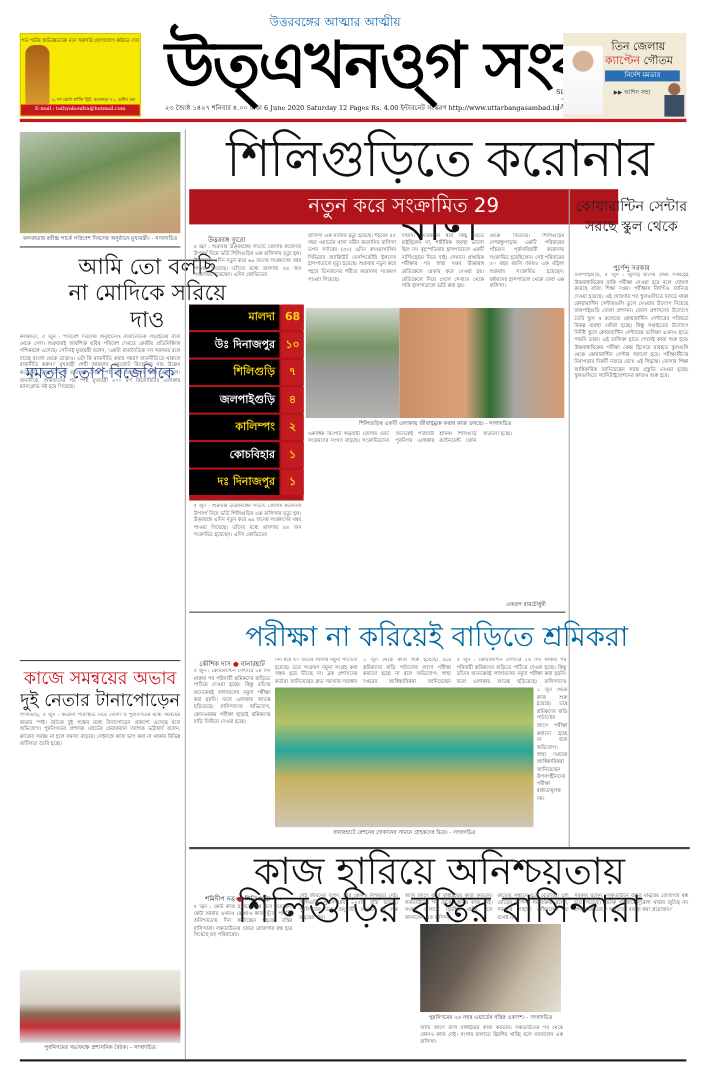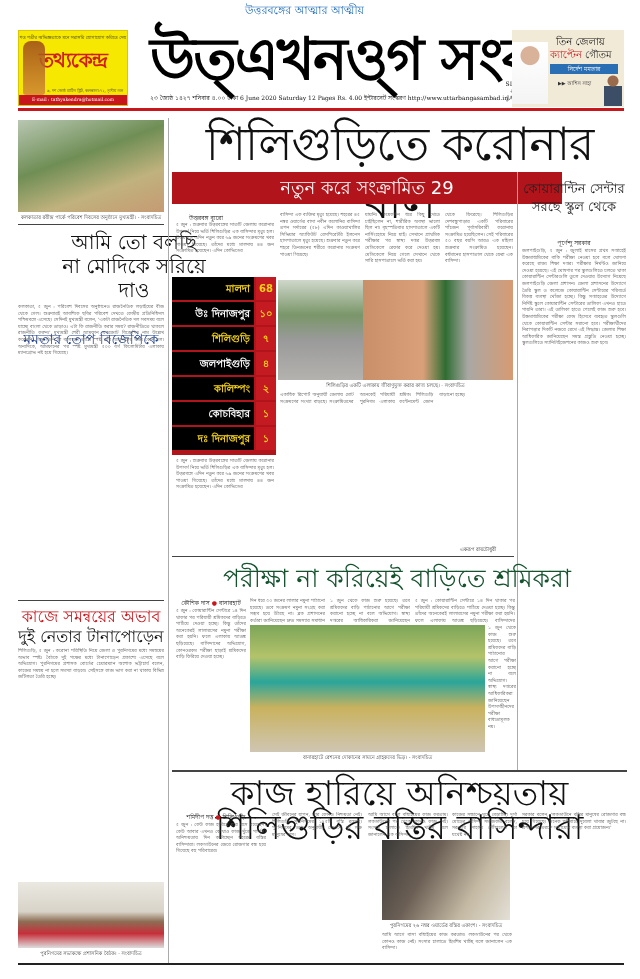--- a/index.html
+++ b/index.html
@@ -8,21 +8,21 @@
   .abs { position: absolute; }
 
   
   .ad-left { left: 18px; top: 30px; width: 110px; height: 76px; background: #f6e800; border: 1px solid #d9c700; }
   .ad-left .t1 { font-size: 4.5px; color: #333; text-align: center; padding-top: 4px; line-height: 6px; }
   .ad-left .brand { font-family: "DejaVu Sans", sans-serif; font-size: 20px; font-weight: bold; color: #d21c1c; text-align: center; margin-top: 4px; letter-spacing: -1px; }
   .ad-left .bottle { position: absolute; left: 4px; top: 10px; width: 22px; height: 54px; background: linear-gradient(#9b4a1a, #d48a34); border-radius: 8px 8px 3px 3px; opacity: .85; }
   .ad-left .email { position: absolute; left: 0; right: 0; bottom: 0; height: 10px; background: #c8161d; color: #fff; font-size: 4.5px; text-align: center; line-height: 10px; }
   .ad-left .addr { position: absolute; left: 28px; right: 2px; bottom: 12px; font-size: 3.8px; line-height: 5px; color: #333; }
 
-  .tagline { left: 245px; top: 2px; font-family: "DejaVu Sans", sans-serif; font-size: 11px; color: #1d6bb5; }
+  .tagline { left: 245px; top: 12px; font-family: "DejaVu Sans", sans-serif; font-size: 11px; color: #1d6bb5; }
   .logo { left: 150px; top: 26px; font-family: "DejaVu Sans", sans-serif; font-size: 58px; font-weight: bold; color: #000; letter-spacing: -2px; line-height: 66px; }
   .dateline { left: 150px; top: 93px; font-size: 6px; color: #111; white-space: nowrap; }
   .slg { left: 505px; top: 80px; font-size: 6px; text-align: center; line-height: 7px; width: 14px; font-family: "DejaVu Serif", serif; }
 
   .ad-right { left: 512px; top: 30px; width: 112px; height: 77px; background: #f1ead7; }
   .ad-right .l1 { position: absolute; left: 44px; top: 4px; font-family: "DejaVu Sans", sans-serif; font-size: 10px; color: #111; }
   .ad-right .l2 { position: absolute; left: 38px; top: 17px; font-family: "DejaVu Sans", sans-serif; font-size: 10px; }
   .ad-right .l2 .red { color: #d11c24; }
   .ad-right .l3 { position: absolute; left: 38px; top: 34px; width: 68px; height: 10px; background: #2a6fb4; color: #fff; font-size: 6px; text-align: center; line-height: 10px; font-family: "DejaVu Sans", sans-serif; }
   .ad-right .l4 { position: absolute; left: 46px; top: 50px; font-size: 5px; color: #333; }
@@ -54,34 +54,33 @@
   .t-row { display: flex; height: 23px; margin-bottom: 2px; }
   .t-name { flex: 1; background: #000000; color: #f5d312; font-family: "DejaVu Sans", sans-serif; font-size: 10px; font-weight: bold; text-align: right; padding-right: 4px; line-height: 23px; white-space: nowrap; overflow: hidden; }
   .t-name.white { color: #fff; }
   .t-val { width: 20px; margin-left: 2px; background: #c41b22; color: #f5d312; font-family: "DejaVu Sans", sans-serif; font-size: 10px; font-weight: bold; text-align: center; line-height: 23px; }
 
   .photo-street { left: 278px; top: 280px; width: 85px; height: 100px; background: linear-gradient(#cfd7ca 0%, #7a9669 35%, #9a9a9a 60%, #b4b2ae 100%); }
   .photo-spray { left: 363px; top: 280px; width: 150px; height: 100px; background: linear-gradient(90deg, #c98f68 0%, #d9a07a 40%, #2f6d32 55%, #a9a8a4 70%, #d79b72 100%); }
 
   .side-head { left: 522px; top: 180px; width: 104px; font-family: "DejaVu Sans", sans-serif; font-size: 13px; line-height: 18px; color: #222; text-align: center; }
 
-  .h-workers { left: 172px; top: 562px; width: 450px; font-family: "DejaVu Sans", sans-serif; font-size: 25px; color: #14532d; text-align: center; line-height: 34px; }
+  .h-workers { left: 172px; top: 562px; width: 450px; font-family: "DejaVu Sans", sans-serif; font-size: 25px; color: #0369a1; text-align: center; line-height: 34px; }
   .photo-queue { left: 250px; top: 625px; width: 235px; height: 127px; background: linear-gradient(180deg,#7ca55a 0%, #b4c36a 25%, #2aa59a 45%, #c9b25e 65%, #cfc6b3 100%); }
 
   .h-slum { left: 172px; top: 776px; width: 455px; font-family: "DejaVu Sans", sans-serif; font-size: 34px; color: #111; text-align: center; line-height: 34px; }
   .photo-slum { left: 382px; top: 840px; width: 128px; height: 80px; background: linear-gradient(120deg,#3a3a38 0%, #6b5f55 35%, #c4b9a3 70%, #e4e0d6 100%); }
   .bottom-rule { left: 18px; top: 963px; width: 606px; height: 2px; background: #222; }
 </style>
 </head>
 <body>
 
 <div class="abs ad-left">
   <div class="bottle"></div>
   <div class="t1">শত শতীর অভিজ্ঞতাকে মনে সরাসরি যোগাযোগ করিতে দেয়</div>
-  <div class="brand">তথ্যকেন্দ্র</div>
   <div class="addr">৬, দশ জ্যেষ্ঠ মার্টিন স্ট্রিট, কলকাতা-৭২, তৃতীয় তল</div>
   <div class="email">E-mail : tathyakendra@hotmail.com</div>
 </div>
 
 <div class="abs tagline">উত্তরবঙ্গের আত্মার আত্মীয়</div>
 <div class="abs logo">উত্এখনও্গ সংবাদ</div>
 <div class="abs dateline">২৩ জ্যৈষ্ঠ ১৪২৭ শনিবার ৪.০০ টাকা 6 June 2020 Saturday 12 Pages Rs. 4.00 ইন্টারনেট সংস্করণ http://www.uttarbangasambad.in</div>
 <div class="abs slg">SLG + JAL</div>
 
 <div class="abs ad-right">

